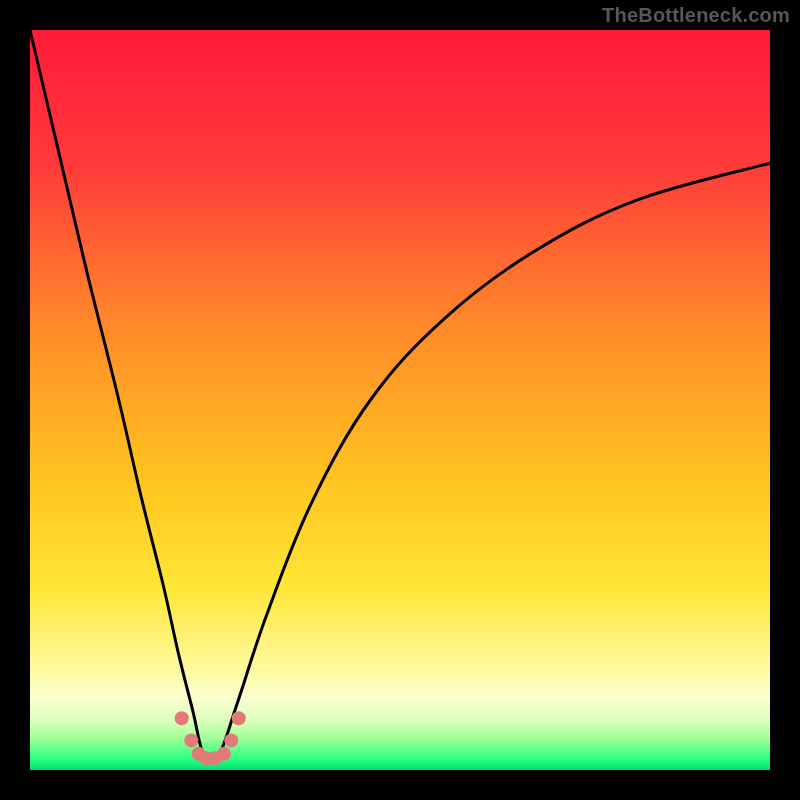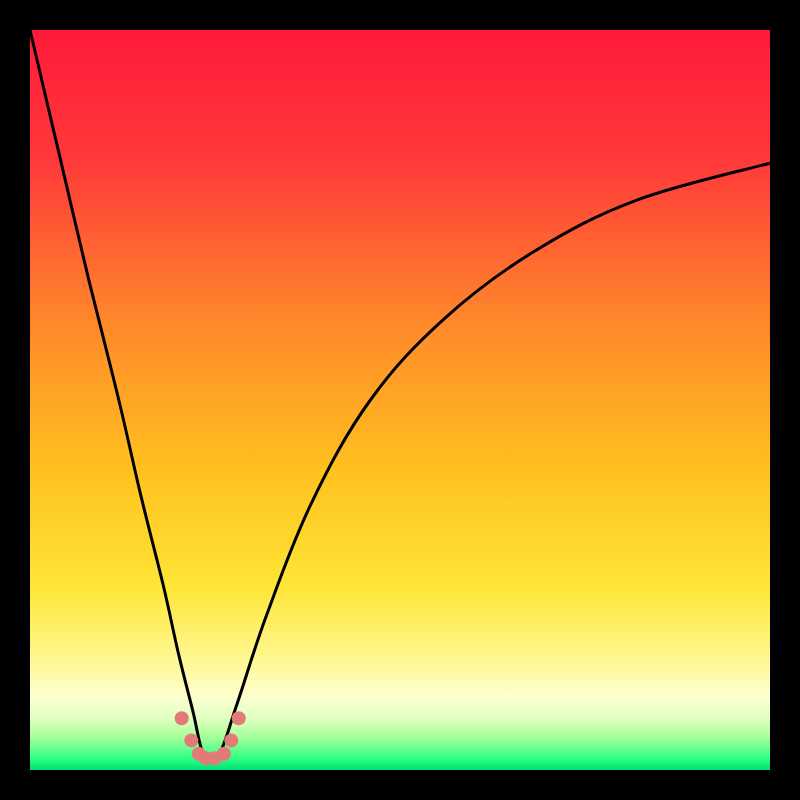--- a/index.html
+++ b/index.html
@@ -39,13 +39,14 @@
         <circle cx="191.3" cy="740.4" r="7" fill="#e27a78"></circle>
         <circle cx="198.7" cy="753.7" r="7" fill="#e27a78"></circle>
         <circle cx="206.1" cy="758.2" r="7" fill="#e27a78"></circle>
         <circle cx="215.0" cy="758.2" r="7" fill="#e27a78"></circle>
         <circle cx="223.9" cy="753.7" r="7" fill="#e27a78"></circle>
         <circle cx="231.3" cy="740.4" r="7" fill="#e27a78"></circle>
         <circle cx="238.7" cy="718.2" r="7" fill="#e27a78"></circle>
       </g>
 </svg>
 
+<div class="watermark">TheBottleneck.com</div>
 </div>
 
 </body></html>

